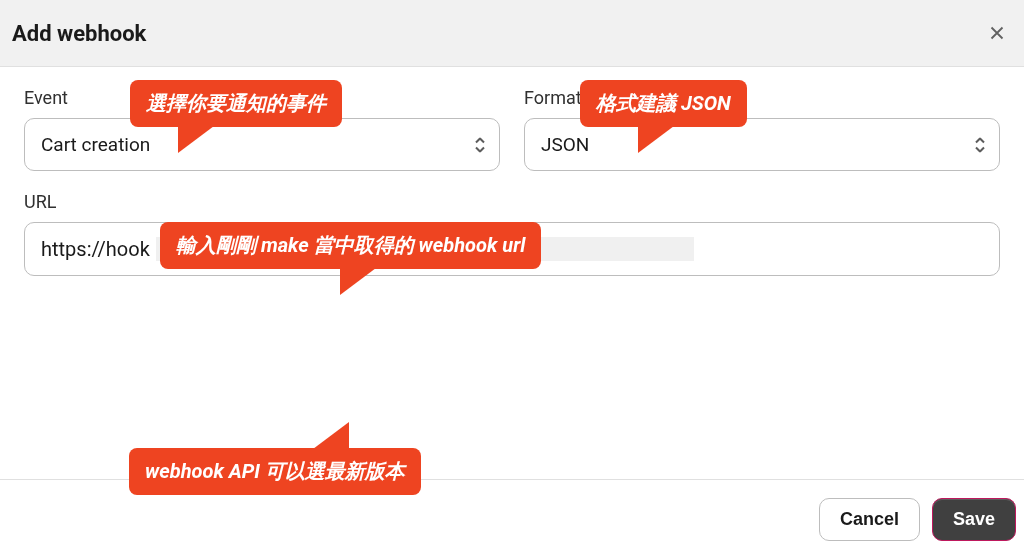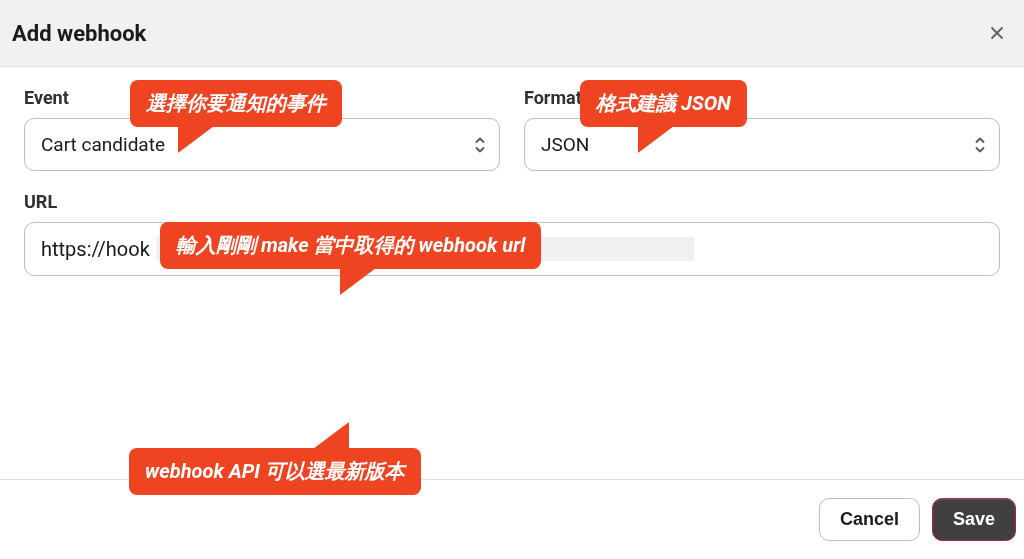--- a/index.html
+++ b/index.html
@@ -54,21 +54,21 @@
     .field {
       flex: 1;
       display: flex;
       flex-direction: column;
       position: relative;
     }
     .field-label {
       font-size: 18px;
       color: #303030;
       margin-bottom: 10px;
-      font-weight: 700;
+      font-weight: 400;
     }
     .select-wrap {
       position: relative;
     }
     .select {
       width: 100%;
       padding: 14px 40px 14px 16px;
       font-size: 19px;
       border: 1px solid #bdbdbd;
       border-radius: 10px;
@@ -219,21 +219,21 @@
         <path d="M6 6L18 18M18 6L6 18"></path>
       </svg>
   </button>
 </div>
 
 <div class="modal-body">
   <div class="row">
     <div class="field">
       <label class="field-label">Event</label>
       <div class="select-wrap">
-        <div class="select">Cart candidate</div>
+        <div class="select">Cart creation</div>
         <span class="select-icon">
           <svg viewBox="0 0 12 7">
               <path d="M2 5 L6 1 L10 5"></path>
             </svg>
           <svg viewBox="0 0 12 7">
               <path d="M2 2 L6 6 L10 2"></path>
             </svg>
         </span>
       </div>
     </div>

